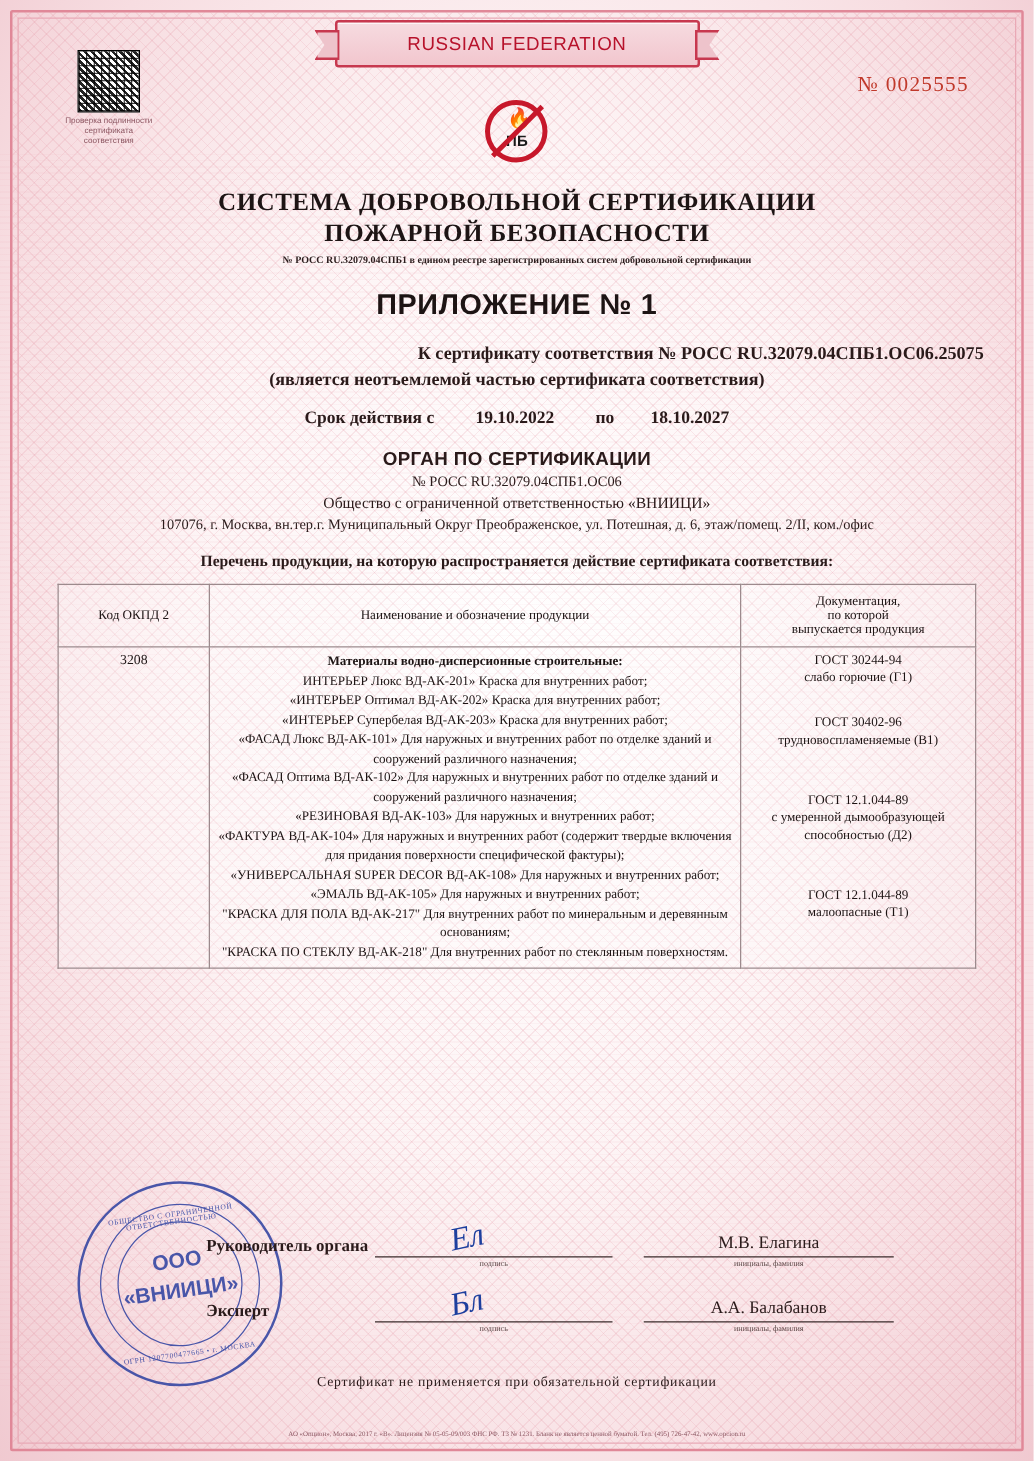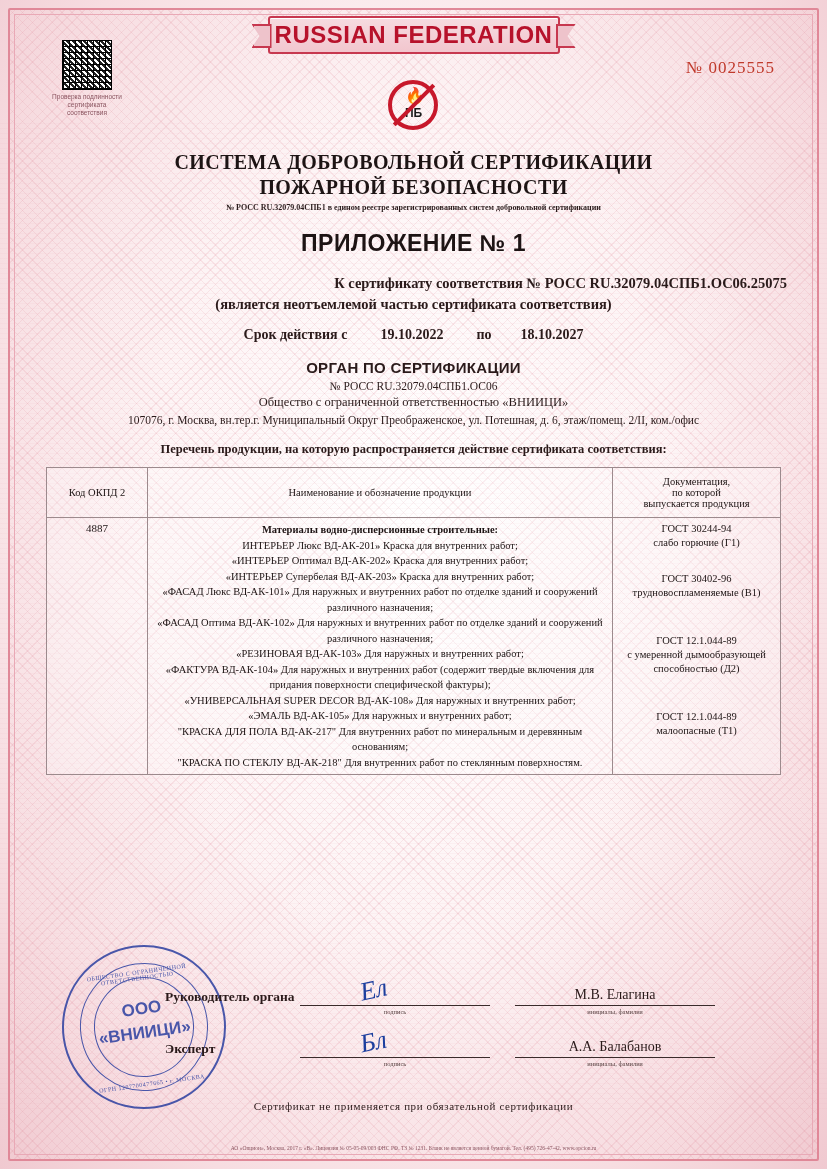--- a/index.html
+++ b/index.html
@@ -58,22 +58,22 @@
     background: linear-gradient(180deg, #f6dbe0 0%, #f2c6ce 100%);
     border: 2px solid #c7384f;
     border-radius: 3px;
     display: flex;
     align-items: center;
     justify-content: center;
     box-shadow: 0 1px 0 #fff inset;
   }
   .ribbon span {
     font-family: "Liberation Sans", sans-serif;
-    font-weight: bold;
-    font-size: 24px;
+    font-weight: normal;
+    font-size: 15px;
     letter-spacing: 0.5px;
     color: #b7122b;
   }
   .ribbon::before, .ribbon::after {
     content: "";
     position: absolute;
     top: 6px;
     width: 16px;
     height: 20px;
     background: #eec3cb;
@@ -249,21 +249,21 @@
   }
   table.products th, table.products td {
     border: 1px solid #9c8a8d;
     padding: 4px 6px;
     vertical-align: top;
   }
   table.products thead th {
     text-align: center;
     font-weight: normal;
     font-size: 10.5px;
-    padding: 8px 6px;
+    padding: 8px 16px;
     vertical-align: middle;
   }
   .col-code { width: 88px; text-align: center; }
   .col-name { }
   .col-doc  { width: 155px; text-align: center; }
   td.code-cell {
     text-align: center;
     font-size: 11px;
     padding-top: 6px;
   }
@@ -463,21 +463,21 @@
           <th class="col-name">Наименование и обозначение продукции</th>
           <th class="col-doc">
             <div>Документация,</div>
             <div>по которой</div>
             <div>выпускается продукция</div>
           </th>
         </tr>
       </thead>
       <tbody>
         <tr>
-          <td class="code-cell">4887</td>
+          <td class="code-cell">3208</td>
           <td class="name-cell">
             <div class="group-title">Материалы водно-дисперсионные строительные:</div>
             <div>ИНТЕРЬЕР Люкс ВД-АК-201» Краска для внутренних работ;</div>
             <div>«ИНТЕРЬЕР Оптимал ВД-АК-202» Краска для внутренних работ;</div>
             <div>«ИНТЕРЬЕР Супербелая ВД-АК-203» Краска для внутренних работ;</div>
             <div>«ФАСАД Люкс ВД-АК-101» Для наружных и внутренних работ по отделке зданий и сооружений различного назначения;</div>
             <div>«ФАСАД Оптима ВД-АК-102» Для наружных и внутренних работ по отделке зданий и сооружений различного назначения;</div>
             <div>«РЕЗИНОВАЯ ВД-АК-103» Для наружных и внутренних работ;</div>
             <div>«ФАКТУРА ВД-АК-104» Для наружных и внутренних работ (содержит твердые включения для придания поверхности специфической фактуры);</div>
             <div>«УНИВЕРСАЛЬНАЯ SUPER DECOR ВД-АК-108» Для наружных и внутренних работ;</div>

